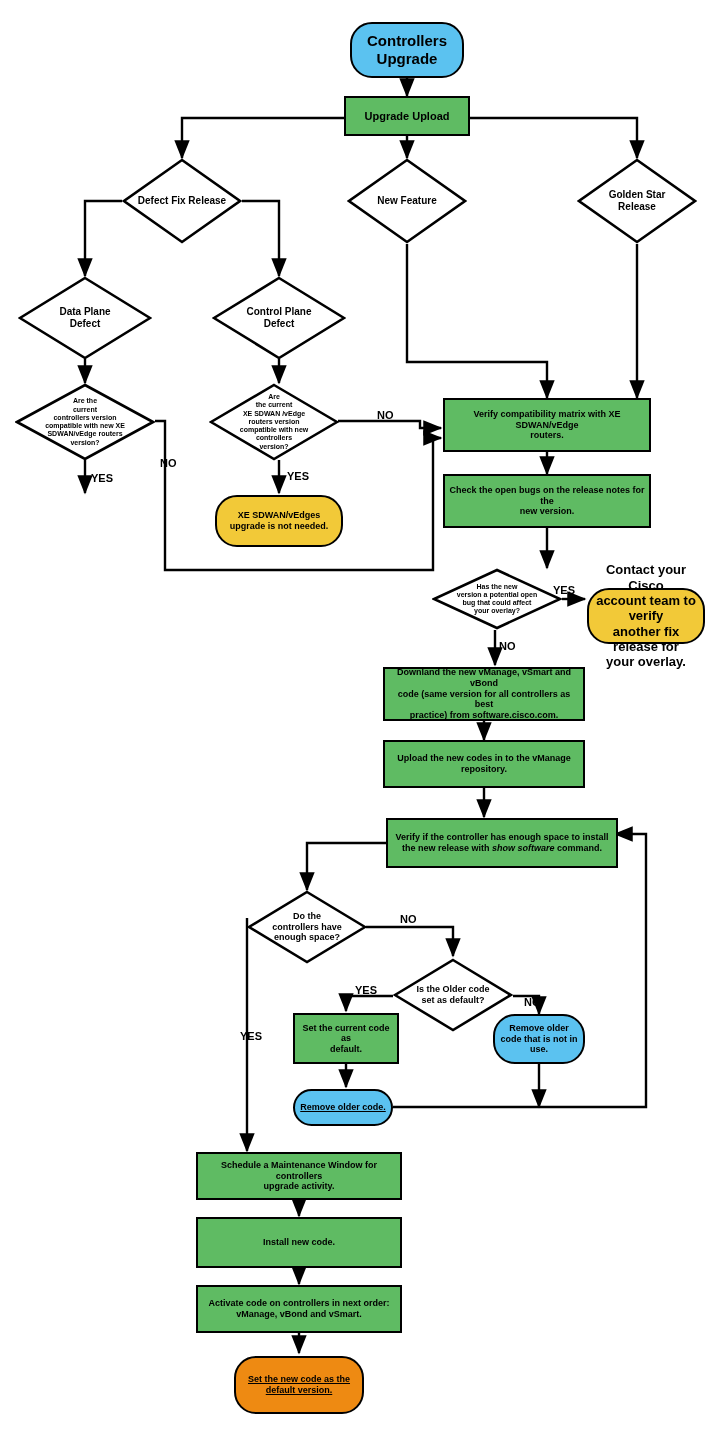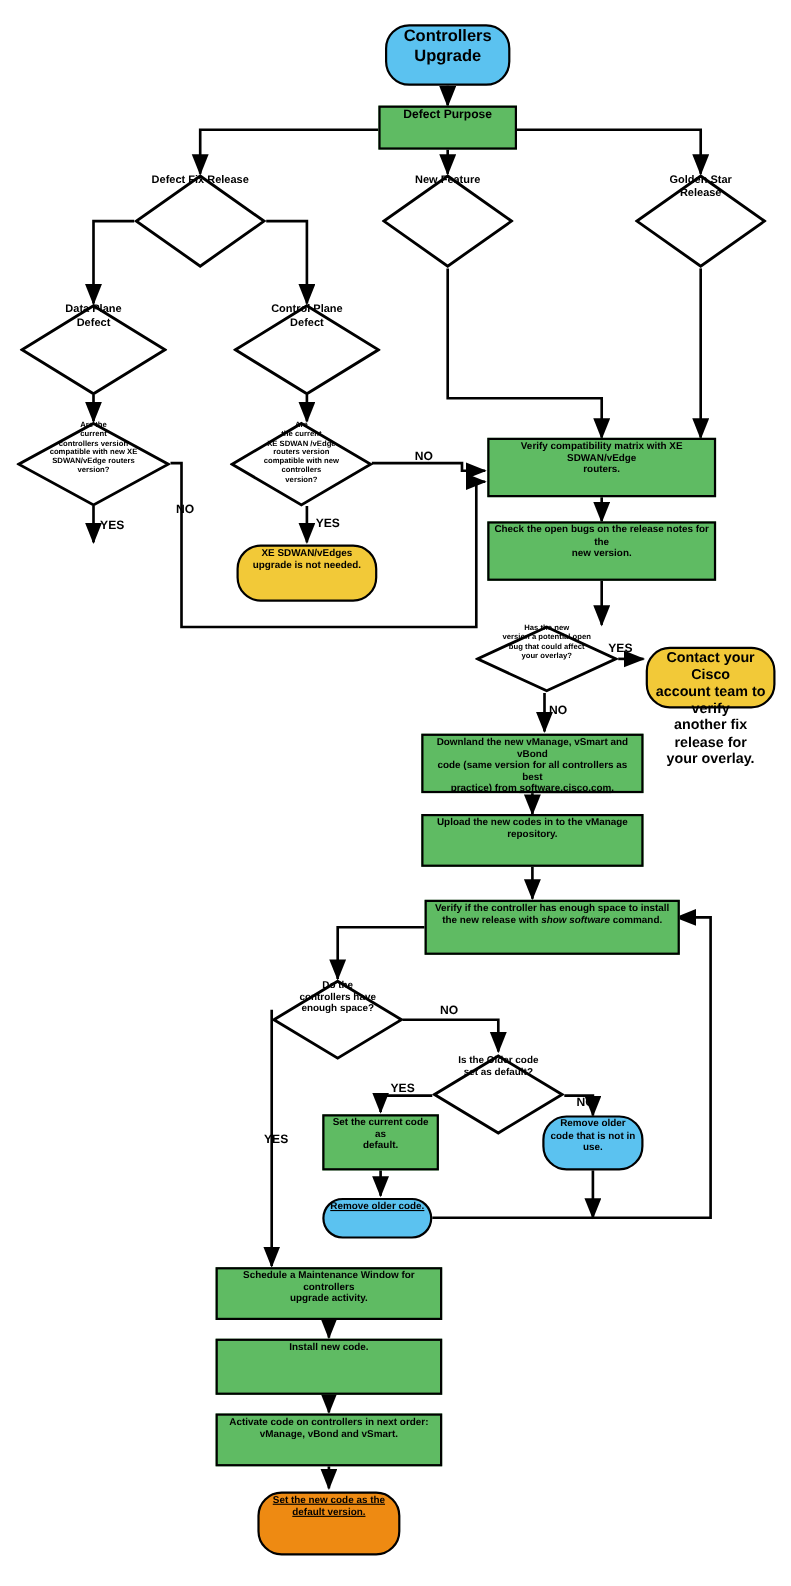--- a/index.html
+++ b/index.html
@@ -21,20 +21,21 @@
     position: absolute;
     left: 0;
     top: 0;
     width: 719px;
     height: 1442px;
   }
   .node {
     position: absolute;
     box-sizing: border-box;
     display: flex;
+    align-items: center;
     justify-content: center;
     text-align: center;
     color: #000000;
     font-weight: bold;
     line-height: 1.18;
     z-index: 3;
   }
   .node .lbl {
     display: block;
     padding: 0 4px;
@@ -168,21 +169,21 @@
       <path d="M299,1333 L299,1353"></path>
     </g>
   </svg>
 
   <div class="node term" style="left:350px; top:22px; width:114px; height:56px; font-size:15px;">
     <span class="lbl">Controllers
 Upgrade</span>
   </div>
 
   <div class="node rect" style="left:344px; top:96px; width:126px; height:40px; font-size:11px;">
-    <span class="lbl">Defect Purpose</span>
+    <span class="lbl">Upgrade Upload</span>
   </div>
 
   <div class="node diamond" style="left:122px; top:158px; width:120px; height:86px; font-size:10px;">
     <span class="dwrap">
       <svg viewBox="0 0 120 86" preserveAspectRatio="none">
           <polygon points="60,2 118,43 60,84 2,43" fill="#ffffff" stroke="#000000" stroke-width="2.6"></polygon>
         </svg>
     </span>
     <span class="lbl">Defect Fix Release</span>
   </div>

